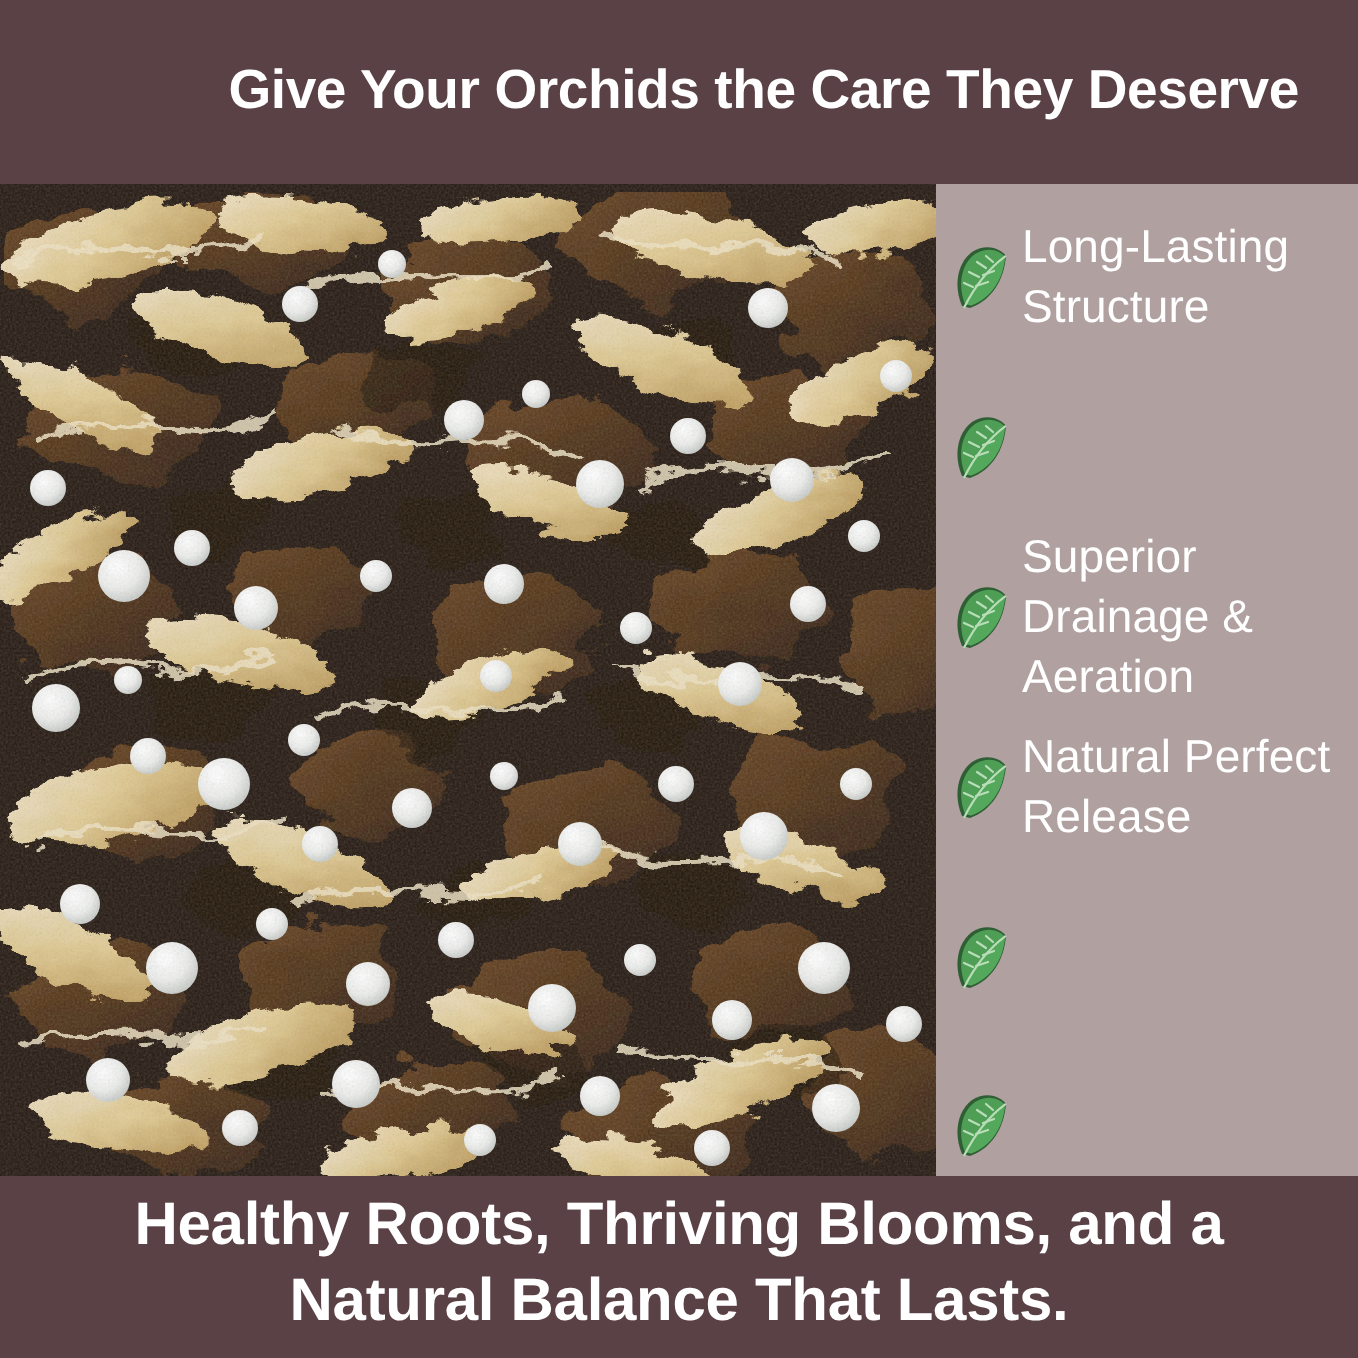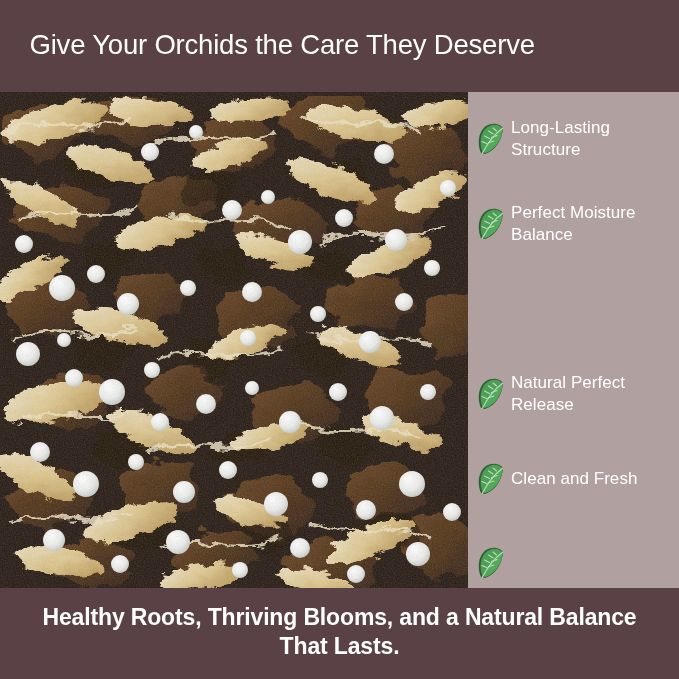--- a/index.html
+++ b/index.html
@@ -26,24 +26,24 @@
     top: 0;
     width: 679px;
     height: 92px;
     background: #5a4146;
     display: flex;
     align-items: center;
     justify-content: center;
   }
   .header-title {
     width: 620px;
-    text-align: left;
+    text-align: right;
     color: #ffffff;
     font-size: 27.5px;
-    font-weight: normal;
+    font-weight: bold;
     line-height: 1.27;
     letter-spacing: -0.2px;
     padding-bottom: 2px;
   }
 
   
   .photo-panel {
     position: absolute;
     left: 0;
     top: 92px;
@@ -97,21 +97,21 @@
 
   .leaf-icon {
     flex: 0 0 auto;
     width: 30px;
     height: 34px;
     margin-right: 6px;
     display: block;
   }
   .feature-label {
     color: #ffffff;
-    font-size: 17px;
+    font-size: 23px;
     font-weight: normal;
     line-height: 1.30;
     letter-spacing: 0.05px;
   }
 
   
   .footer-band {
     position: absolute;
     left: 0;
     top: 588px;
@@ -119,21 +119,21 @@
     height: 91px;
     background: #5a4146;
     display: flex;
     align-items: center;
     justify-content: center;
   }
   .footer-tagline {
     width: 640px;
     text-align: center;
     color: #ffffff;
-    font-size: 23px;
+    font-size: 30px;
     font-weight: bold;
     line-height: 1.26;
     letter-spacing: -0.15px;
     padding-bottom: 3px;
   }
 </style>
 </head>
 <body>
 
 <div class="infographic">
@@ -376,23 +376,39 @@
           <g stroke="#b9ddb8" stroke-width="1.1" fill="none" stroke-linecap="round">
             <path d="M7.2 31.5 C 12 22, 19 12.5, 27.6 6.2"></path>
             <path d="M11.5 21.5 L 7 19.5"></path>
             <path d="M14.5 16.5 L 9.5 14"></path>
             <path d="M18 12 L 13.5 9"></path>
             <path d="M21.5 9 L 18 6"></path>
             <path d="M13 21 L 19 19"></path>
             <path d="M16.5 15.5 L 22 13.5"></path>
           </g>
         </svg>
-        <span class="feature-label">Perfect Moisture Balance</span>
-      </li>
-
+      </li>
+
+      <li class="feature-item feature-item-2">
+        <svg class="leaf-icon" viewBox="0 0 30 34">
+          <path d="M6 31 C 2 22, 3 10, 11 4 C 19 -1, 26 3, 28 6 C 27 18, 21 28, 10 32 Z" fill="#2f5e35"></path>
+          <path d="M7.5 30 C 4 21.5, 5 10.5, 12.5 5 C 20 0.6, 25.5 4, 27.5 6.5 C 26.5 18, 20.5 27, 10.5 30.8 Z" fill="#4e9e56"></path>
+          <path d="M7.5 30 C 12 22, 18 12, 27.5 6.5 C 26.5 18, 20.5 27, 10.5 30.8 Z" fill="#57ab5e" opacity="0.75"></path>
+          <g stroke="#b9ddb8" stroke-width="1.1" fill="none" stroke-linecap="round">
+            <path d="M7.2 31.5 C 12 22, 19 12.5, 27.6 6.2"></path>
+            <path d="M11.5 21.5 L 7 19.5"></path>
+            <path d="M14.5 16.5 L 9.5 14"></path>
+            <path d="M18 12 L 13.5 9"></path>
+            <path d="M21.5 9 L 18 6"></path>
+            <path d="M13 21 L 19 19"></path>
+            <path d="M16.5 15.5 L 22 13.5"></path>
+          </g>
+        </svg>
+        <span class="feature-label">Superior Drainage &amp; Aeration</span>
+      </li>
 
       <li class="feature-item feature-item-3">
         <svg class="leaf-icon" viewBox="0 0 30 34">
           <path d="M6 31 C 2 22, 3 10, 11 4 C 19 -1, 26 3, 28 6 C 27 18, 21 28, 10 32 Z" fill="#2f5e35"></path>
           <path d="M7.5 30 C 4 21.5, 5 10.5, 12.5 5 C 20 0.6, 25.5 4, 27.5 6.5 C 26.5 18, 20.5 27, 10.5 30.8 Z" fill="#4e9e56"></path>
           <path d="M7.5 30 C 12 22, 18 12, 27.5 6.5 C 26.5 18, 20.5 27, 10.5 30.8 Z" fill="#57ab5e" opacity="0.75"></path>
           <g stroke="#b9ddb8" stroke-width="1.1" fill="none" stroke-linecap="round">
             <path d="M7.2 31.5 C 12 22, 19 12.5, 27.6 6.2"></path>
             <path d="M11.5 21.5 L 7 19.5"></path>
             <path d="M14.5 16.5 L 9.5 14"></path>
@@ -413,21 +429,20 @@
           <g stroke="#b9ddb8" stroke-width="1.1" fill="none" stroke-linecap="round">
             <path d="M7.2 31.5 C 12 22, 19 12.5, 27.6 6.2"></path>
             <path d="M11.5 21.5 L 7 19.5"></path>
             <path d="M14.5 16.5 L 9.5 14"></path>
             <path d="M18 12 L 13.5 9"></path>
             <path d="M21.5 9 L 18 6"></path>
             <path d="M13 21 L 19 19"></path>
             <path d="M16.5 15.5 L 22 13.5"></path>
           </g>
         </svg>
-        <span class="feature-label">Clean and Fresh</span>
       </li>
 
       <li class="feature-item feature-item-5">
         <svg class="leaf-icon" viewBox="0 0 30 34">
           <path d="M6 31 C 2 22, 3 10, 11 4 C 19 -1, 26 3, 28 6 C 27 18, 21 28, 10 32 Z" fill="#2f5e35"></path>
           <path d="M7.5 30 C 4 21.5, 5 10.5, 12.5 5 C 20 0.6, 25.5 4, 27.5 6.5 C 26.5 18, 20.5 27, 10.5 30.8 Z" fill="#4e9e56"></path>
           <path d="M7.5 30 C 12 22, 18 12, 27.5 6.5 C 26.5 18, 20.5 27, 10.5 30.8 Z" fill="#57ab5e" opacity="0.75"></path>
           <g stroke="#b9ddb8" stroke-width="1.1" fill="none" stroke-linecap="round">
             <path d="M7.2 31.5 C 12 22, 19 12.5, 27.6 6.2"></path>
             <path d="M11.5 21.5 L 7 19.5"></path>

